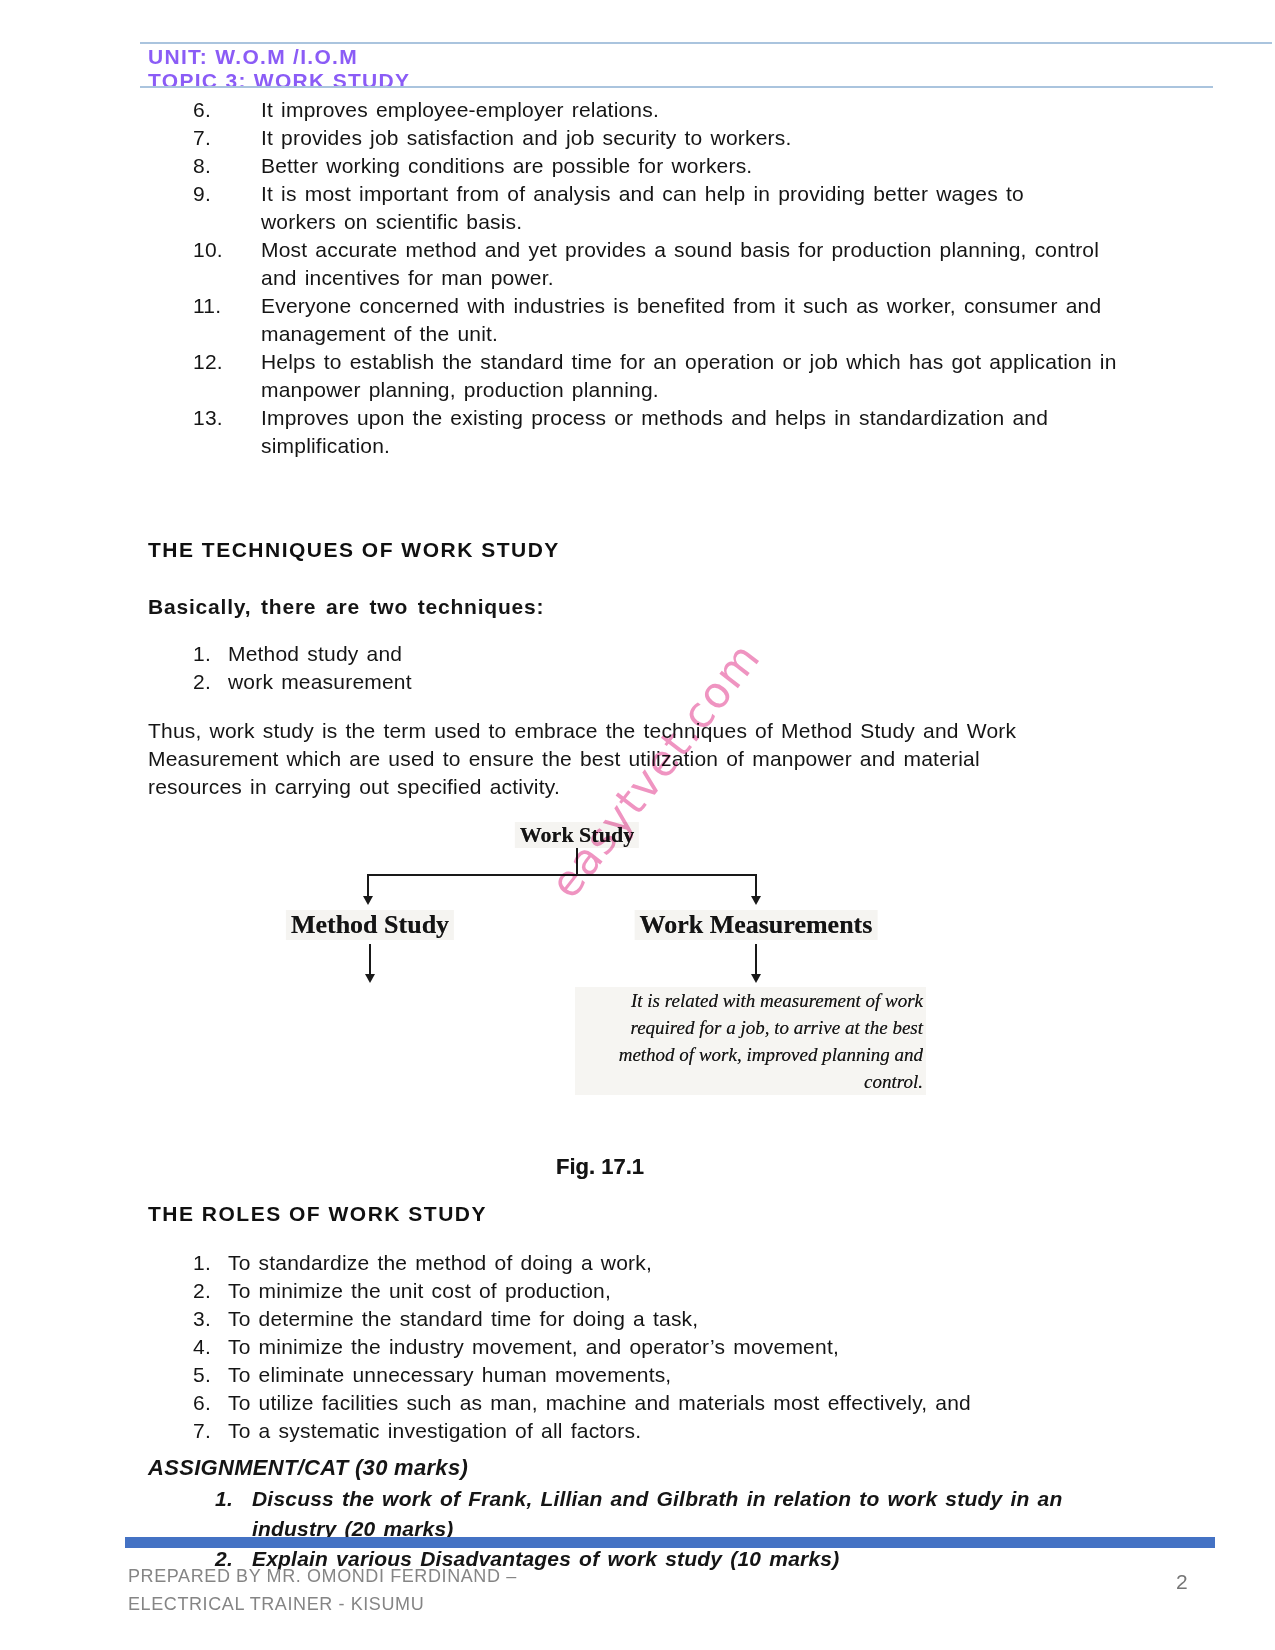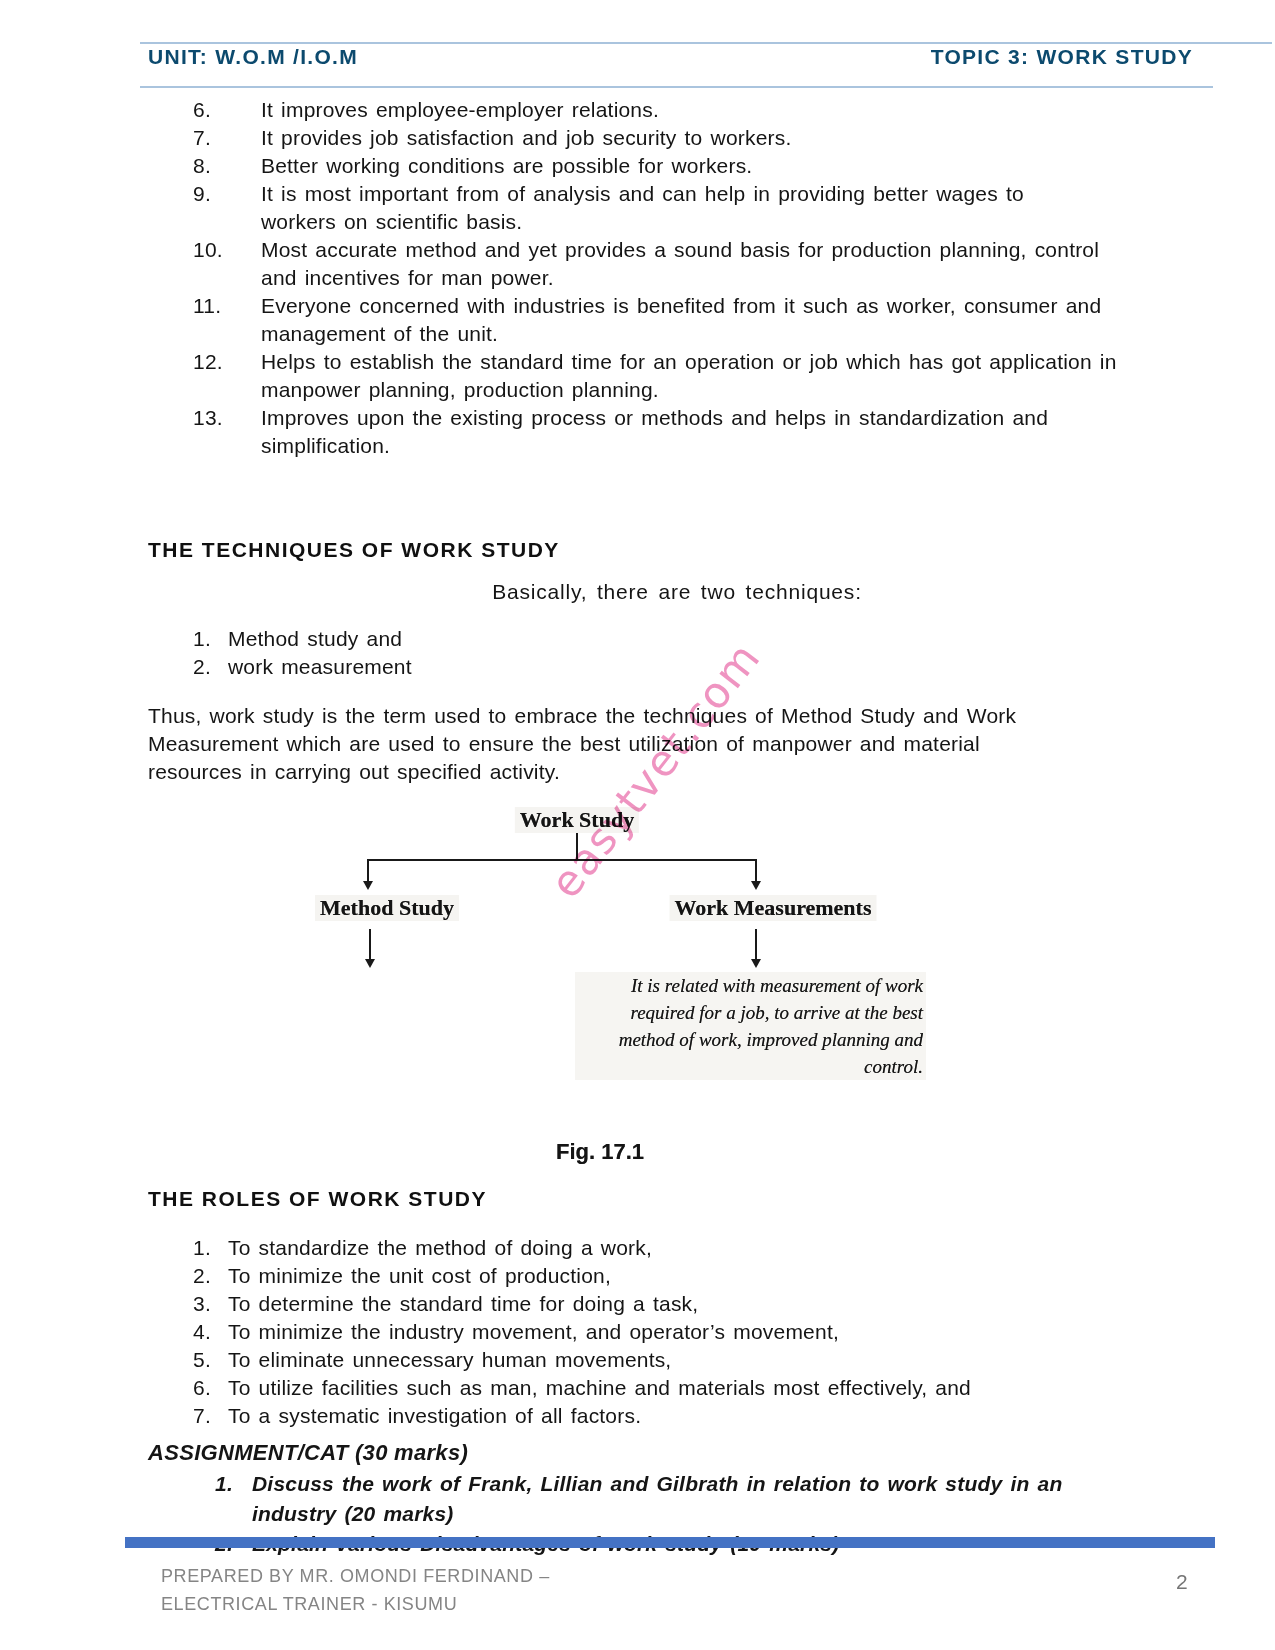--- a/index.html
+++ b/index.html
@@ -13,51 +13,51 @@
     box-sizing:border-box;
     padding:96px 69px 0 148px;
   }
   
   .rule{position:absolute;height:2px;background:#aac4de;}
   .rule-top{left:140px;top:42px;width:1132px;}
   .rule-bottom{left:140px;top:86px;width:1073px;}
   .header{
     position:absolute;left:148px;top:45px;right:82px;
     display:flex;justify-content:space-between;align-items:flex-start;
-    font-weight:bold;font-size:21px;letter-spacing:1.3px;color:#0c4a6e;
+    font-weight:bold;font-size:21px;letter-spacing:1.3px;color:#8b5cf6;flex-direction:column;
   }
   
   .body-txt{font-size:21px;line-height:28px;letter-spacing:.2px;word-spacing:2px;}
   .list{margin:0;padding:0;}
   .item{display:flex;align-items:flex-start;}
   .item .num{flex:0 0 35px;margin-left:45px;}
   .item .t{flex:1 1 auto;}
   .benefits .t{max-width:885px;margin-left:33px;}
   .benefits .item:nth-child(4) .t,
   .benefits .item:nth-child(5) .t,
   .benefits .item:nth-child(6) .t{max-width:845px;}
   .section-heading{
     font-weight:bold;font-size:21px;letter-spacing:1.5px;color:#101010;
     margin:0;line-height:28px;
   }
   .h-techniques{margin-top:76px;}
-  .bold-intro{font-weight:normal;font-size:21px;letter-spacing:.8px;line-height:28px;margin-top:14px;word-spacing:3px;text-align:center;}
+  .bold-intro{font-weight:bold;font-size:21px;letter-spacing:.8px;line-height:28px;margin-top:29px;word-spacing:3px;}
   .tech-list{margin-top:19px;}
   .para{margin-top:21px;max-width:900px;}
   
   .figure{
     position:relative;margin:14px 0 0 67px;width:700px;height:362px;
     font-family:"Liberation Serif",serif;color:#141414;
     text-shadow:0 0 .6px rgba(20,20,20,.65);
     text-align:right;
   }
   .fig-root{position:absolute;left:362px;top:0;transform:translateX(-50%);
     font-weight:bold;font-size:22px;white-space:nowrap;background:#f5f4f1;padding:0 5px;}
   .fig-branch-title{position:absolute;top:88px;transform:translateX(-50%);
-    font-weight:bold;font-size:22px;white-space:nowrap;background:#f5f4f1;padding:0 5px;margin-left:17px;}
+    font-weight:bold;font-size:26px;white-space:nowrap;background:#f5f4f1;padding:0 5px;}
   .fig-branch-title.left{left:155px;}
   .fig-branch-title.right{left:541px;}
   .vline{position:absolute;width:2px;background:#191919;}
   .hline{position:absolute;height:2px;background:#191919;}
   .arrowhead{position:absolute;width:0;height:0;border-left:5px solid transparent;
     border-right:5px solid transparent;border-top:9px solid #191919;}
   .stem{left:361px;top:26px;height:26px;}
   .connector{left:153px;top:52px;width:388px;}
   .drop-left{left:152px;top:52px;height:22px;}
   .drop-right{left:540px;top:52px;height:22px;}
@@ -87,21 +87,21 @@
   .h-roles{margin-top:16px;}
   .roles-list{margin-top:21px;}
   .assignment-heading{font-weight:bold;font-style:italic;font-size:22px;
     letter-spacing:.3px;line-height:28px;margin-top:9px;}
   .assignment-list{margin-top:2px;font-weight:bold;font-style:italic;line-height:30px;}
   .assignment-list .num{flex:0 0 37px;margin-left:67px;}
   .assignment-list .t{max-width:822px;}
   
   .footer-bar{position:absolute;left:125px;top:1537px;width:1090px;height:11px;background:#4472c4;}
   .footer-text{position:absolute;left:128px;top:1562px;font-size:18px;line-height:28px;
-    letter-spacing:.6px;color:#858585;margin-left:33px;}
+    letter-spacing:.6px;color:#858585;}
   .page-num{position:absolute;left:1176px;top:1570px;font-size:21px;color:#757575;}
 </style>
 </head>
 <body>
 
 <div class="page">
 
   <div class="rule rule-top"></div>
   <div class="header">
     <span>UNIT: W.O.M /I.O.M</span>

